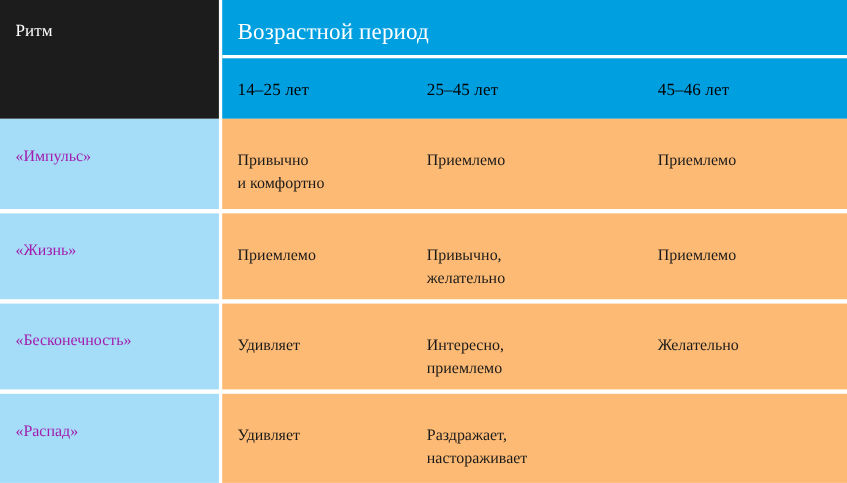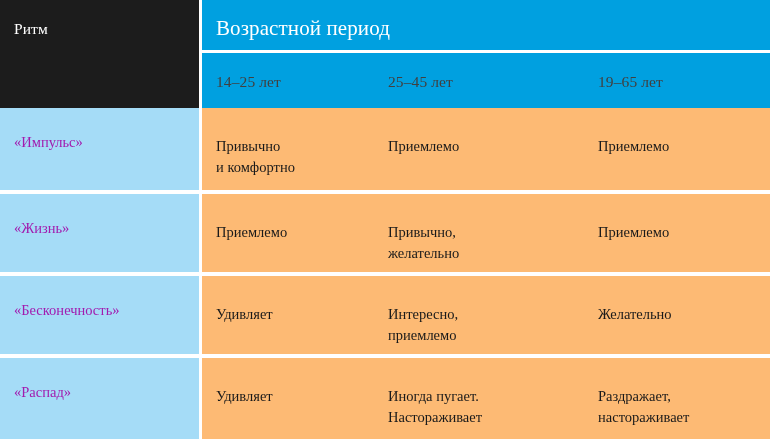--- a/index.html
+++ b/index.html
@@ -72,21 +72,21 @@
     flex: 1 1 auto;
     display: flex;
     box-sizing: border-box;
     padding-top: 19px;
   }
   .th-age-cell {
     box-sizing: border-box;
     padding-left: 14px;
   }
   .th-age-cell-label {
-    color: #404040;
+    color: #000000;
     font-size: 15.5px;
     line-height: 19px;
     letter-spacing: 0.1px;
   }
 
   
   .col-a { flex: 0 0 172px; }
   .col-b { flex: 0 0 210px; }
   .col-c { flex: 1 1 auto; }
 
@@ -154,21 +154,21 @@
         <span class="th-age-title">Возрастной период</span>
       </div>
       <div class="th-age-sub-row">
         <div class="th-age-cell col-a">
           <span class="th-age-cell-label">14–25 лет</span>
         </div>
         <div class="th-age-cell col-b">
           <span class="th-age-cell-label">25–45 лет</span>
         </div>
         <div class="th-age-cell col-c">
-          <span class="th-age-cell-label">19–65 лет</span>
+          <span class="th-age-cell-label">45–46 лет</span>
         </div>
       </div>
     </div>
   </div>
 
   <div class="tbody">
 
     <div class="trow r1">
       <div class="td-label">
         <span class="td-label-text">«Импульс»</span>
@@ -224,24 +224,20 @@
     </div>
 
     <div class="trow r4">
       <div class="td-label">
         <span class="td-label-text">«Распад»</span>
       </div>
       <div class="td-data-group">
         <div class="td-cell col-a">
           <span class="td-cell-text">Удивляет</span>
         </div>
-        <div class="td-cell col-b">
-          <span class="td-cell-text">Иногда пугает.
-Настораживает</span>
-        </div>
         <div class="td-cell col-c">
           <span class="td-cell-text">Раздражает,
 настораживает</span>
         </div>
       </div>
     </div>
 
   </div>
 </div>
 

